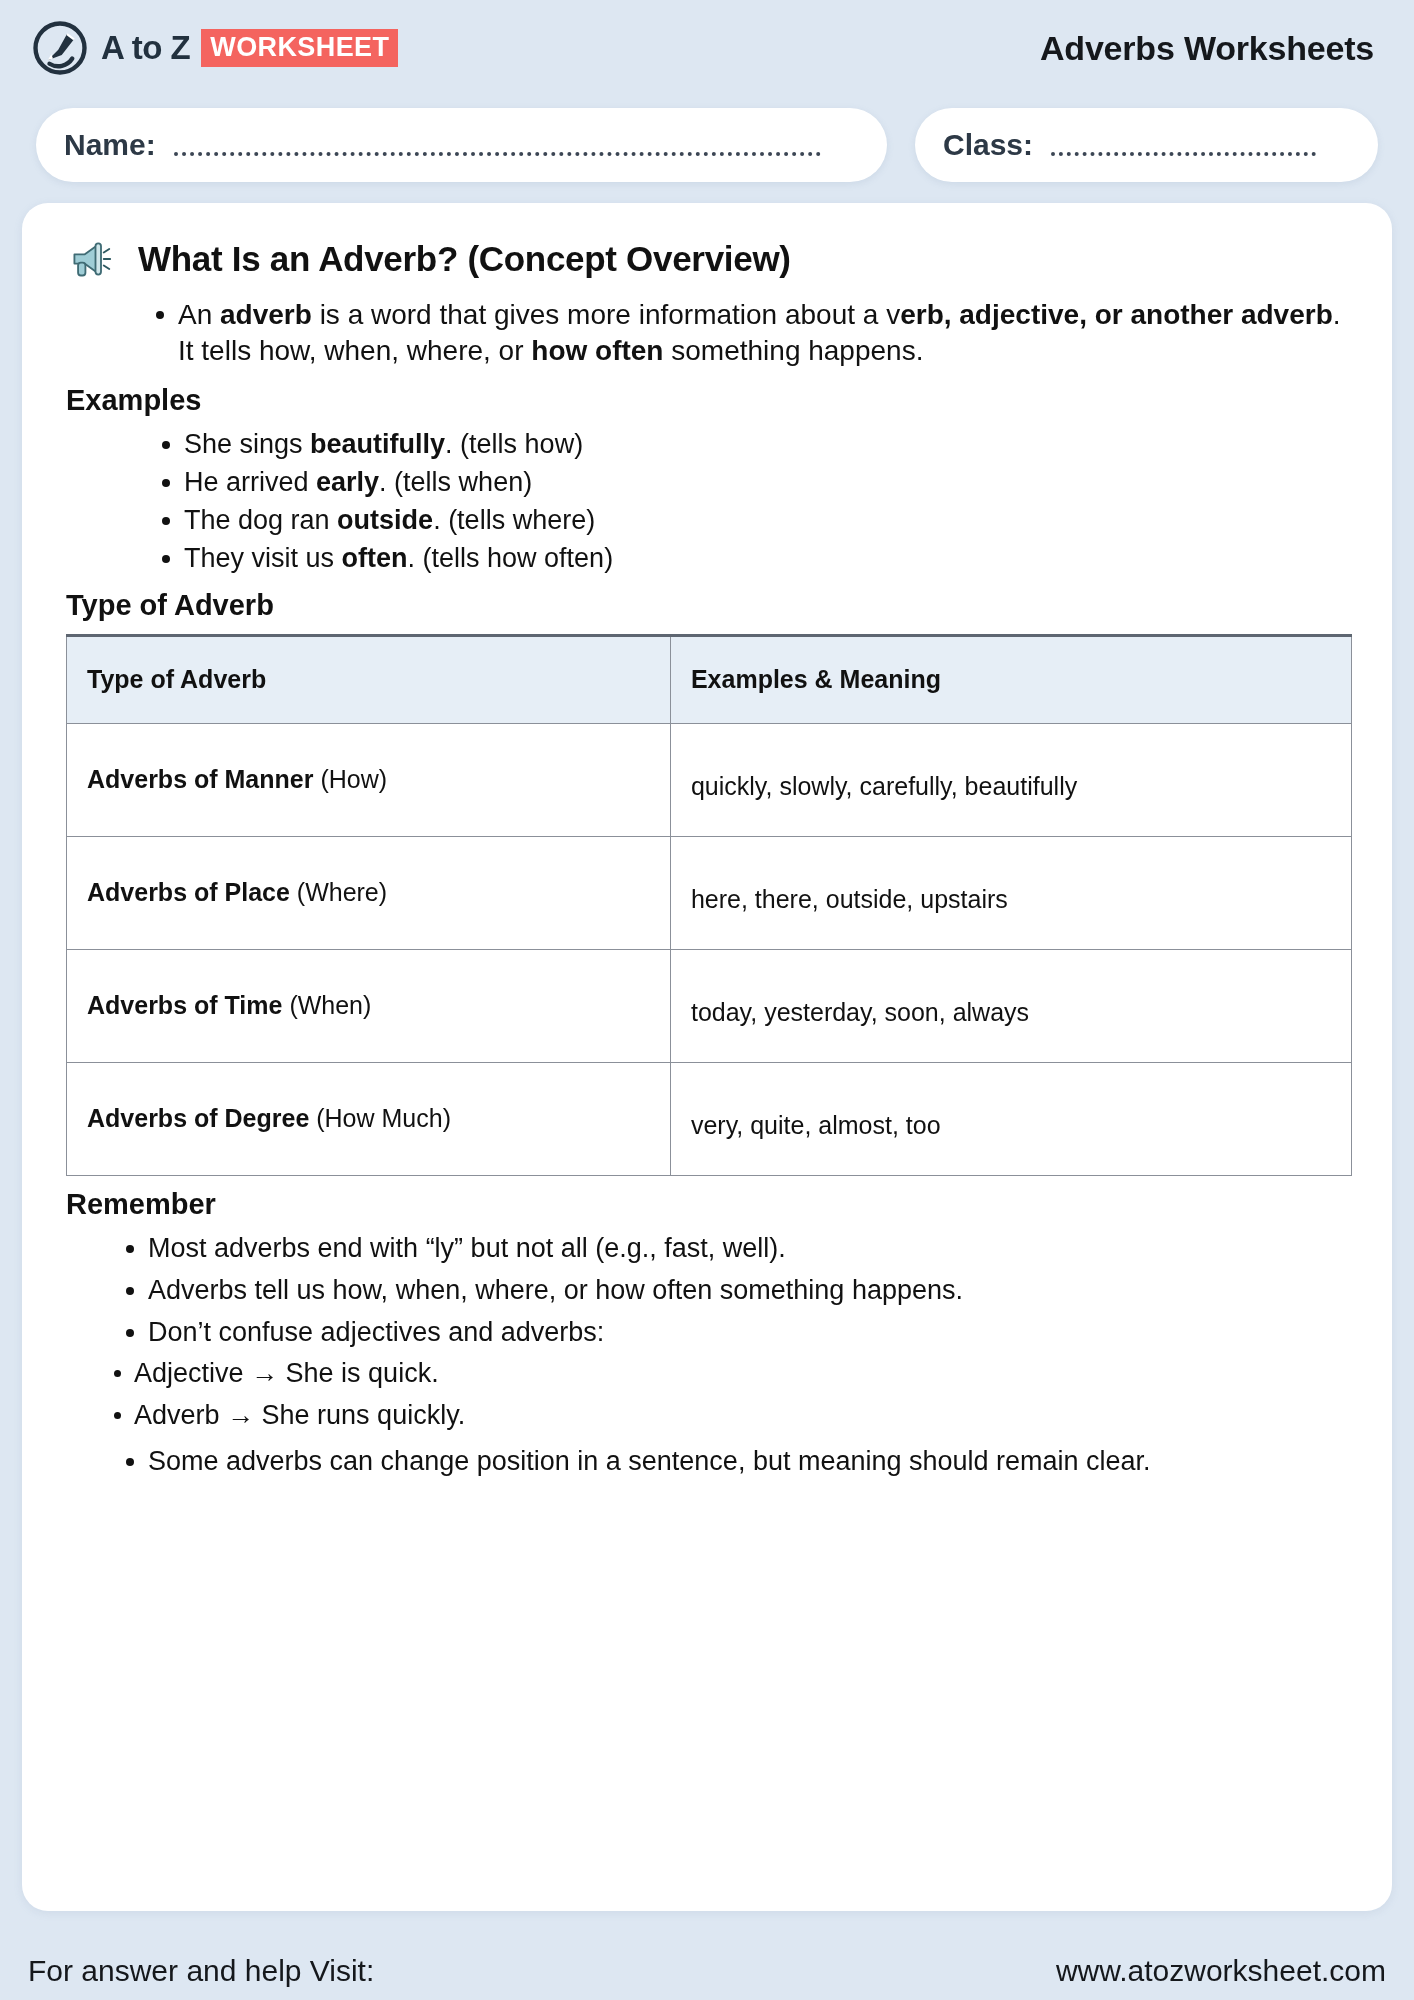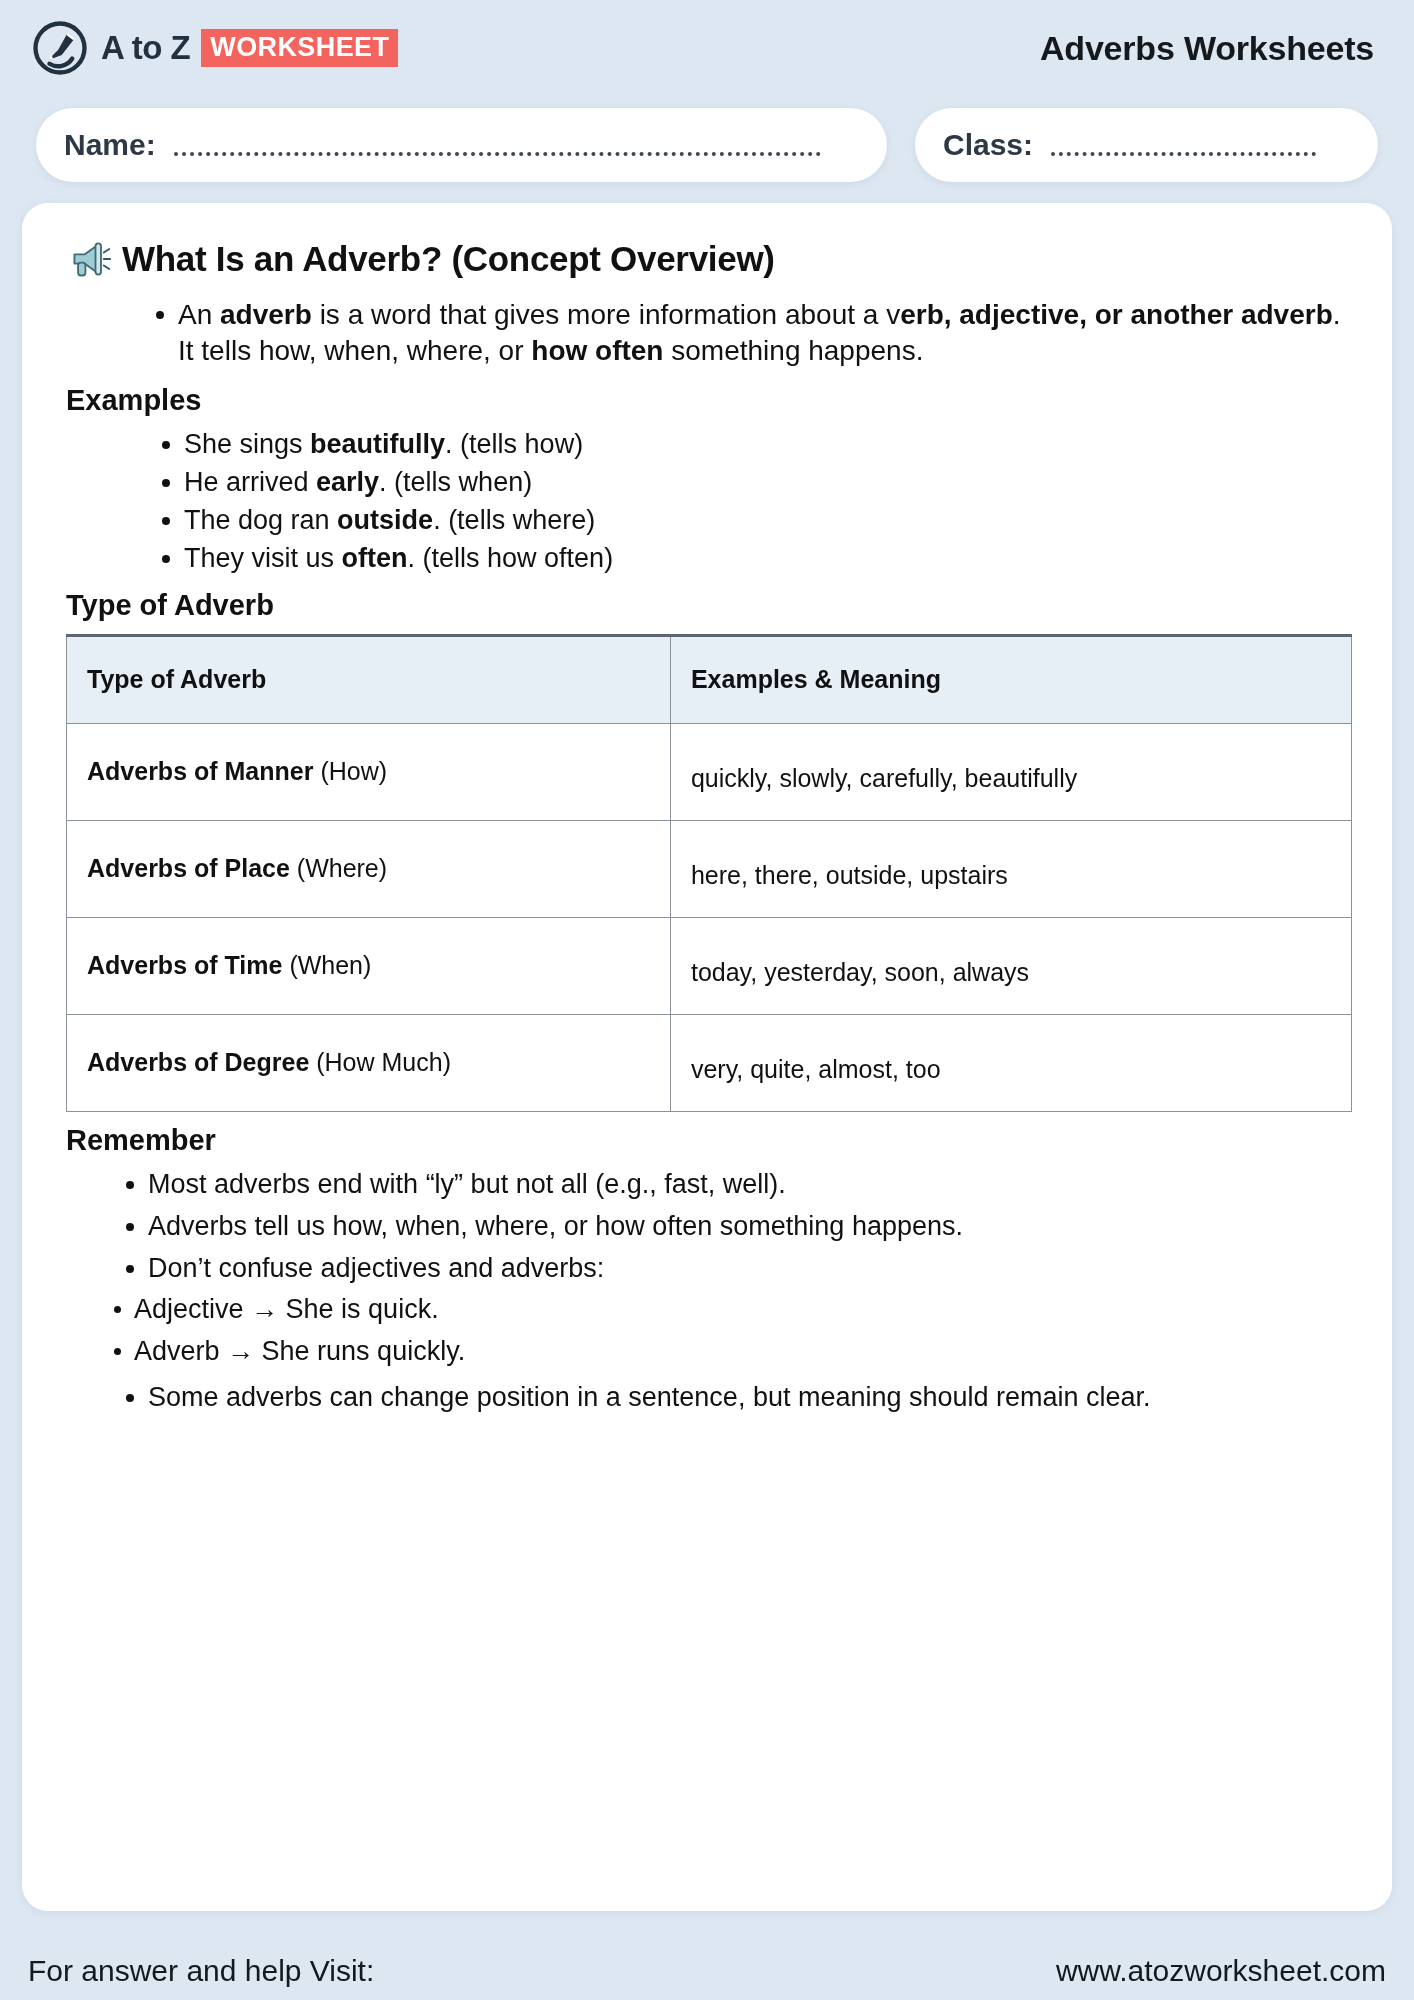--- a/index.html
+++ b/index.html
@@ -112,21 +112,21 @@
     margin: 21px 0 0 0;
     padding: 28px 42px 34px 42px;
     box-sizing: border-box;
     height: 1708px;
     box-shadow: 0 2px 8px rgba(120,145,175,0.14);
   }
 
   .sec-heading {
     display: flex;
     align-items: center;
-    gap: 10px;
+    gap: 26px;
     margin: 6px 0 16px 4px;
   }
   .megaphone {
     width: 44px;
     height: 44px;
     flex: 0 0 44px;
   }
   .sec-heading-text {
     font-size: 35px;
     font-weight: bold;
@@ -211,21 +211,21 @@
     height: 86px;
     text-align: left;
     font-size: 25px;
     font-weight: bold;
     color: #111111;
     padding: 0 20px;
   }
   table.adverb-table tbody td {
     height: 96px;
     font-size: 25px;
-    padding: 0 20px;
+    padding: 8px 20px;
     color: #111111;
   }
   table.adverb-table col.c1 { width: 47%; }
   table.adverb-table col.c2 { width: 53%; }
   .cell-type b { font-weight: bold; }
   .cell-type span.paren { font-weight: normal; }
   .cell-ex { position: relative; top: 7px; }
 
   
   .footer {

